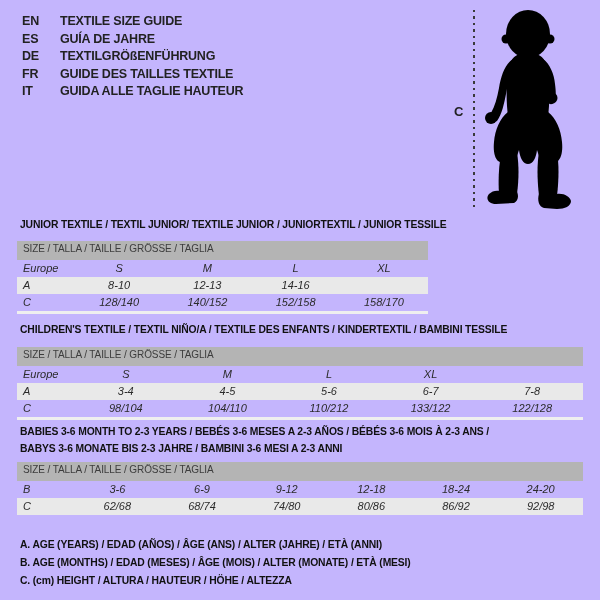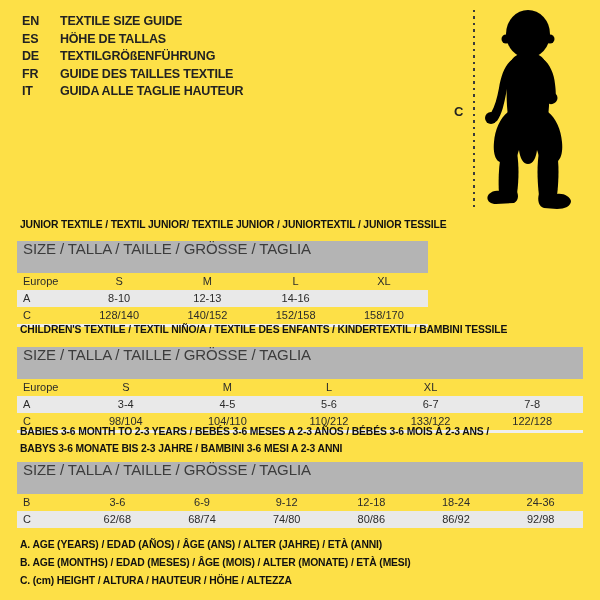--- a/index.html
+++ b/index.html
@@ -1,18 +1,18 @@
 <!DOCTYPE html>
 <html><head>
 <meta charset="utf-8">
 <style>
   * { margin:0; padding:0; box-sizing:border-box; }
   body { background:#fff; }
   .page {
-    position:relative; width:600px; height:600px; background:#fde047;
+    position:relative; width:600px; height:600px; background:#c4b5fd;
     font-family:"Liberation Sans", sans-serif; color:#222; overflow:hidden;
   }
 
   
   .langs { position:absolute; left:22px; top:13px; }
   .lang-row { display:flex; line-height:17.5px; font-weight:bold; font-size:12.5px; letter-spacing:-0.2px; }
   .lang-code { width:38px; }
 
   
   .figure-area { position:absolute; left:440px; top:0; width:160px; height:215px; }
@@ -32,24 +32,24 @@
   .title-junior { top:216px; }
   .title-children { top:321px; }
   .title-babies { top:423px; }
 
   
   .table { position:absolute; left:17px; font-size:11px; }
   .t1 { top:241px; width:411px; border-bottom:3px solid #efefef; }
   .t2 { top:347px; width:566px; border-bottom:3px solid #efefef; }
   .t3 { top:462px; width:566px; }
   .size-bar {
-    height:32px; line-height:16px; background:#b4b4b4; color:#3c3c3c;
-    padding-left:6px; letter-spacing:-0.1px; font-size:15px;
+    height:19px; line-height:16px; background:#b4b4b4; color:#3c3c3c;
+    padding-left:6px; letter-spacing:-0.1px; font-size:10px;
   }
-  .trow { display:grid; height:17px; line-height:17px; align-items:center; }
+  .trow { display:grid; height:17px; line-height:17px; align-items:center;font-style:italic; }
   .t1 .trow { grid-template-columns:58px repeat(4, 1fr); }
   .t2 .trow { grid-template-columns:58px repeat(5, 1fr); }
   .t3 .trow { grid-template-columns:58px repeat(6, 1fr); }
   .trow.shaded { background:#e9e9e9; }
   .cell { text-align:center; color:#2b2b2b; }
   .cell.label { text-align:left; padding-left:6px; }
 
   
   .notes { position:absolute; left:20px; top:535px; font-weight:bold; font-size:11px;
            line-height:18px; white-space:nowrap; letter-spacing:-0.15px;
@@ -60,21 +60,21 @@
 
 <div class="page">
 
   <div class="langs">
     <div class="lang-row">
       <span class="lang-code">EN</span>
       <span>TEXTILE SIZE GUIDE</span>
     </div>
     <div class="lang-row">
       <span class="lang-code">ES</span>
-      <span>HÖHE DE TALLAS</span>
+      <span>GUÍA DE JAHRE</span>
     </div>
     <div class="lang-row">
       <span class="lang-code">DE</span>
       <span>TEXTILGRÖßENFÜHRUNG</span>
     </div>
     <div class="lang-row">
       <span class="lang-code">FR</span>
       <span>GUIDE DES TAILLES TEXTILE</span>
     </div>
     <div class="lang-row">
@@ -164,21 +164,21 @@
   </div>
   <div class="table t3">
     <div class="size-bar">SIZE / TALLA / TAILLE / GRÖSSE / TAGLIA</div>
     <div class="trow">
       <span class="cell label">B</span>
       <span class="cell">3-6</span>
       <span class="cell">6-9</span>
       <span class="cell">9-12</span>
       <span class="cell">12-18</span>
       <span class="cell">18-24</span>
-      <span class="cell">24-36</span>
+      <span class="cell">24-20</span>
     </div>
     <div class="trow shaded">
       <span class="cell label">C</span>
       <span class="cell">62/68</span>
       <span class="cell">68/74</span>
       <span class="cell">74/80</span>
       <span class="cell">80/86</span>
       <span class="cell">86/92</span>
       <span class="cell">92/98</span>
     </div>

